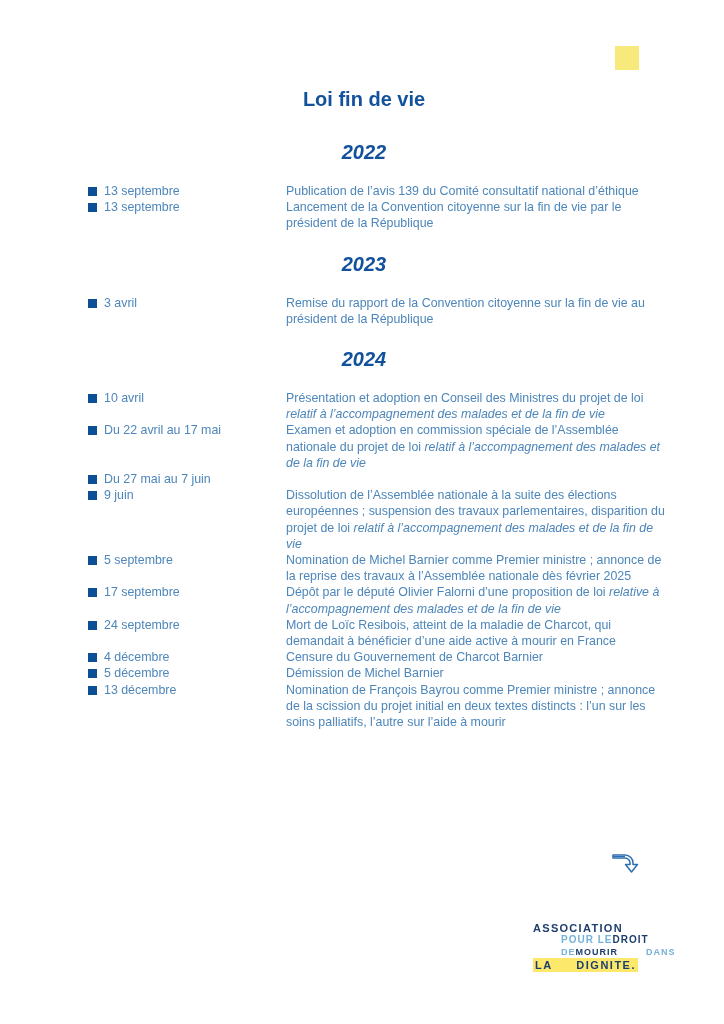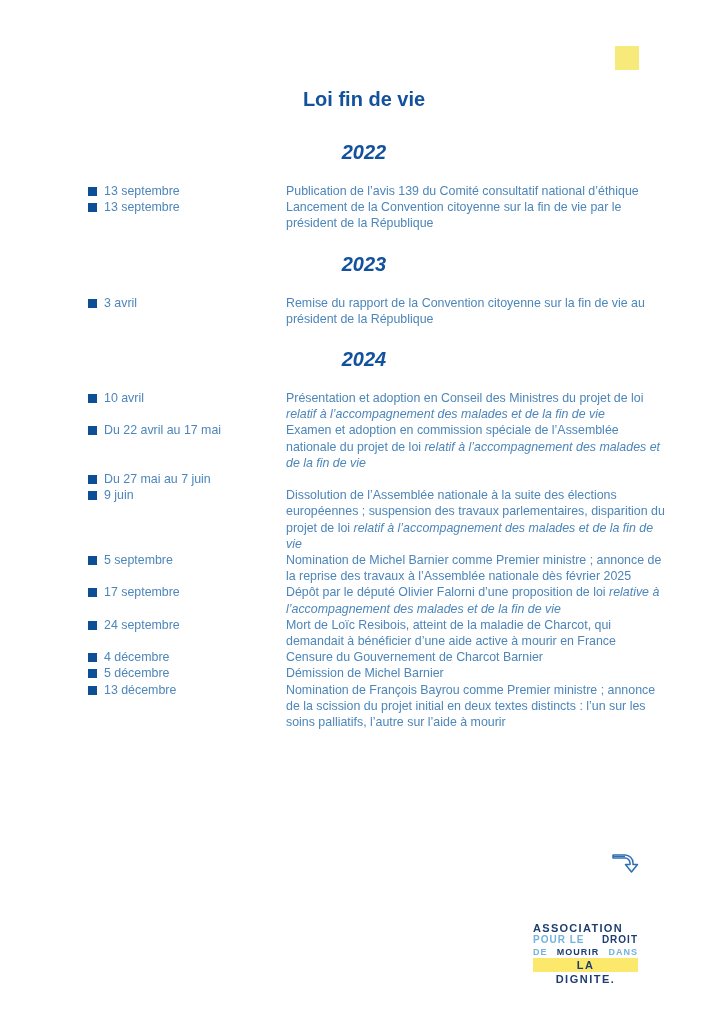--- a/index.html
+++ b/index.html
@@ -72,24 +72,23 @@
     font-size:10px;
     white-space:nowrap;
   }
   .logo-line.l1{font-size:11px;letter-spacing:1.3px;}
   .logo-line.l3{font-size:9px;}
   .logo-line.l4{
     font-size:11px;letter-spacing:1.5px;
     background:var(--logo-yellow);
     height:14px;line-height:14px;
     padding:0 2px;
-    flex-direction:column;
   }
   .logo-word.navy{color:var(--logo-navy);}
-  .logo-word.light{color:var(--logo-light);}
+  .logo-word.light{color:var(--logo-light);margin-left:28px;}
 </style>
 </head>
 <body>
 
 <div class="page" style="--title-blue: #12519c; --text-blue: #4d86ba; --bullet-blue: #0c4f94; --corner-yellow: #f8e97b; --logo-navy: #1d3d6e; --logo-light: #74b2d8; --logo-yellow: #fce96b; --arrow-blue: #2e6fb2;">
 
   <div class="corner-square"></div>
 
   <div class="doc">
     <h1 class="title">

